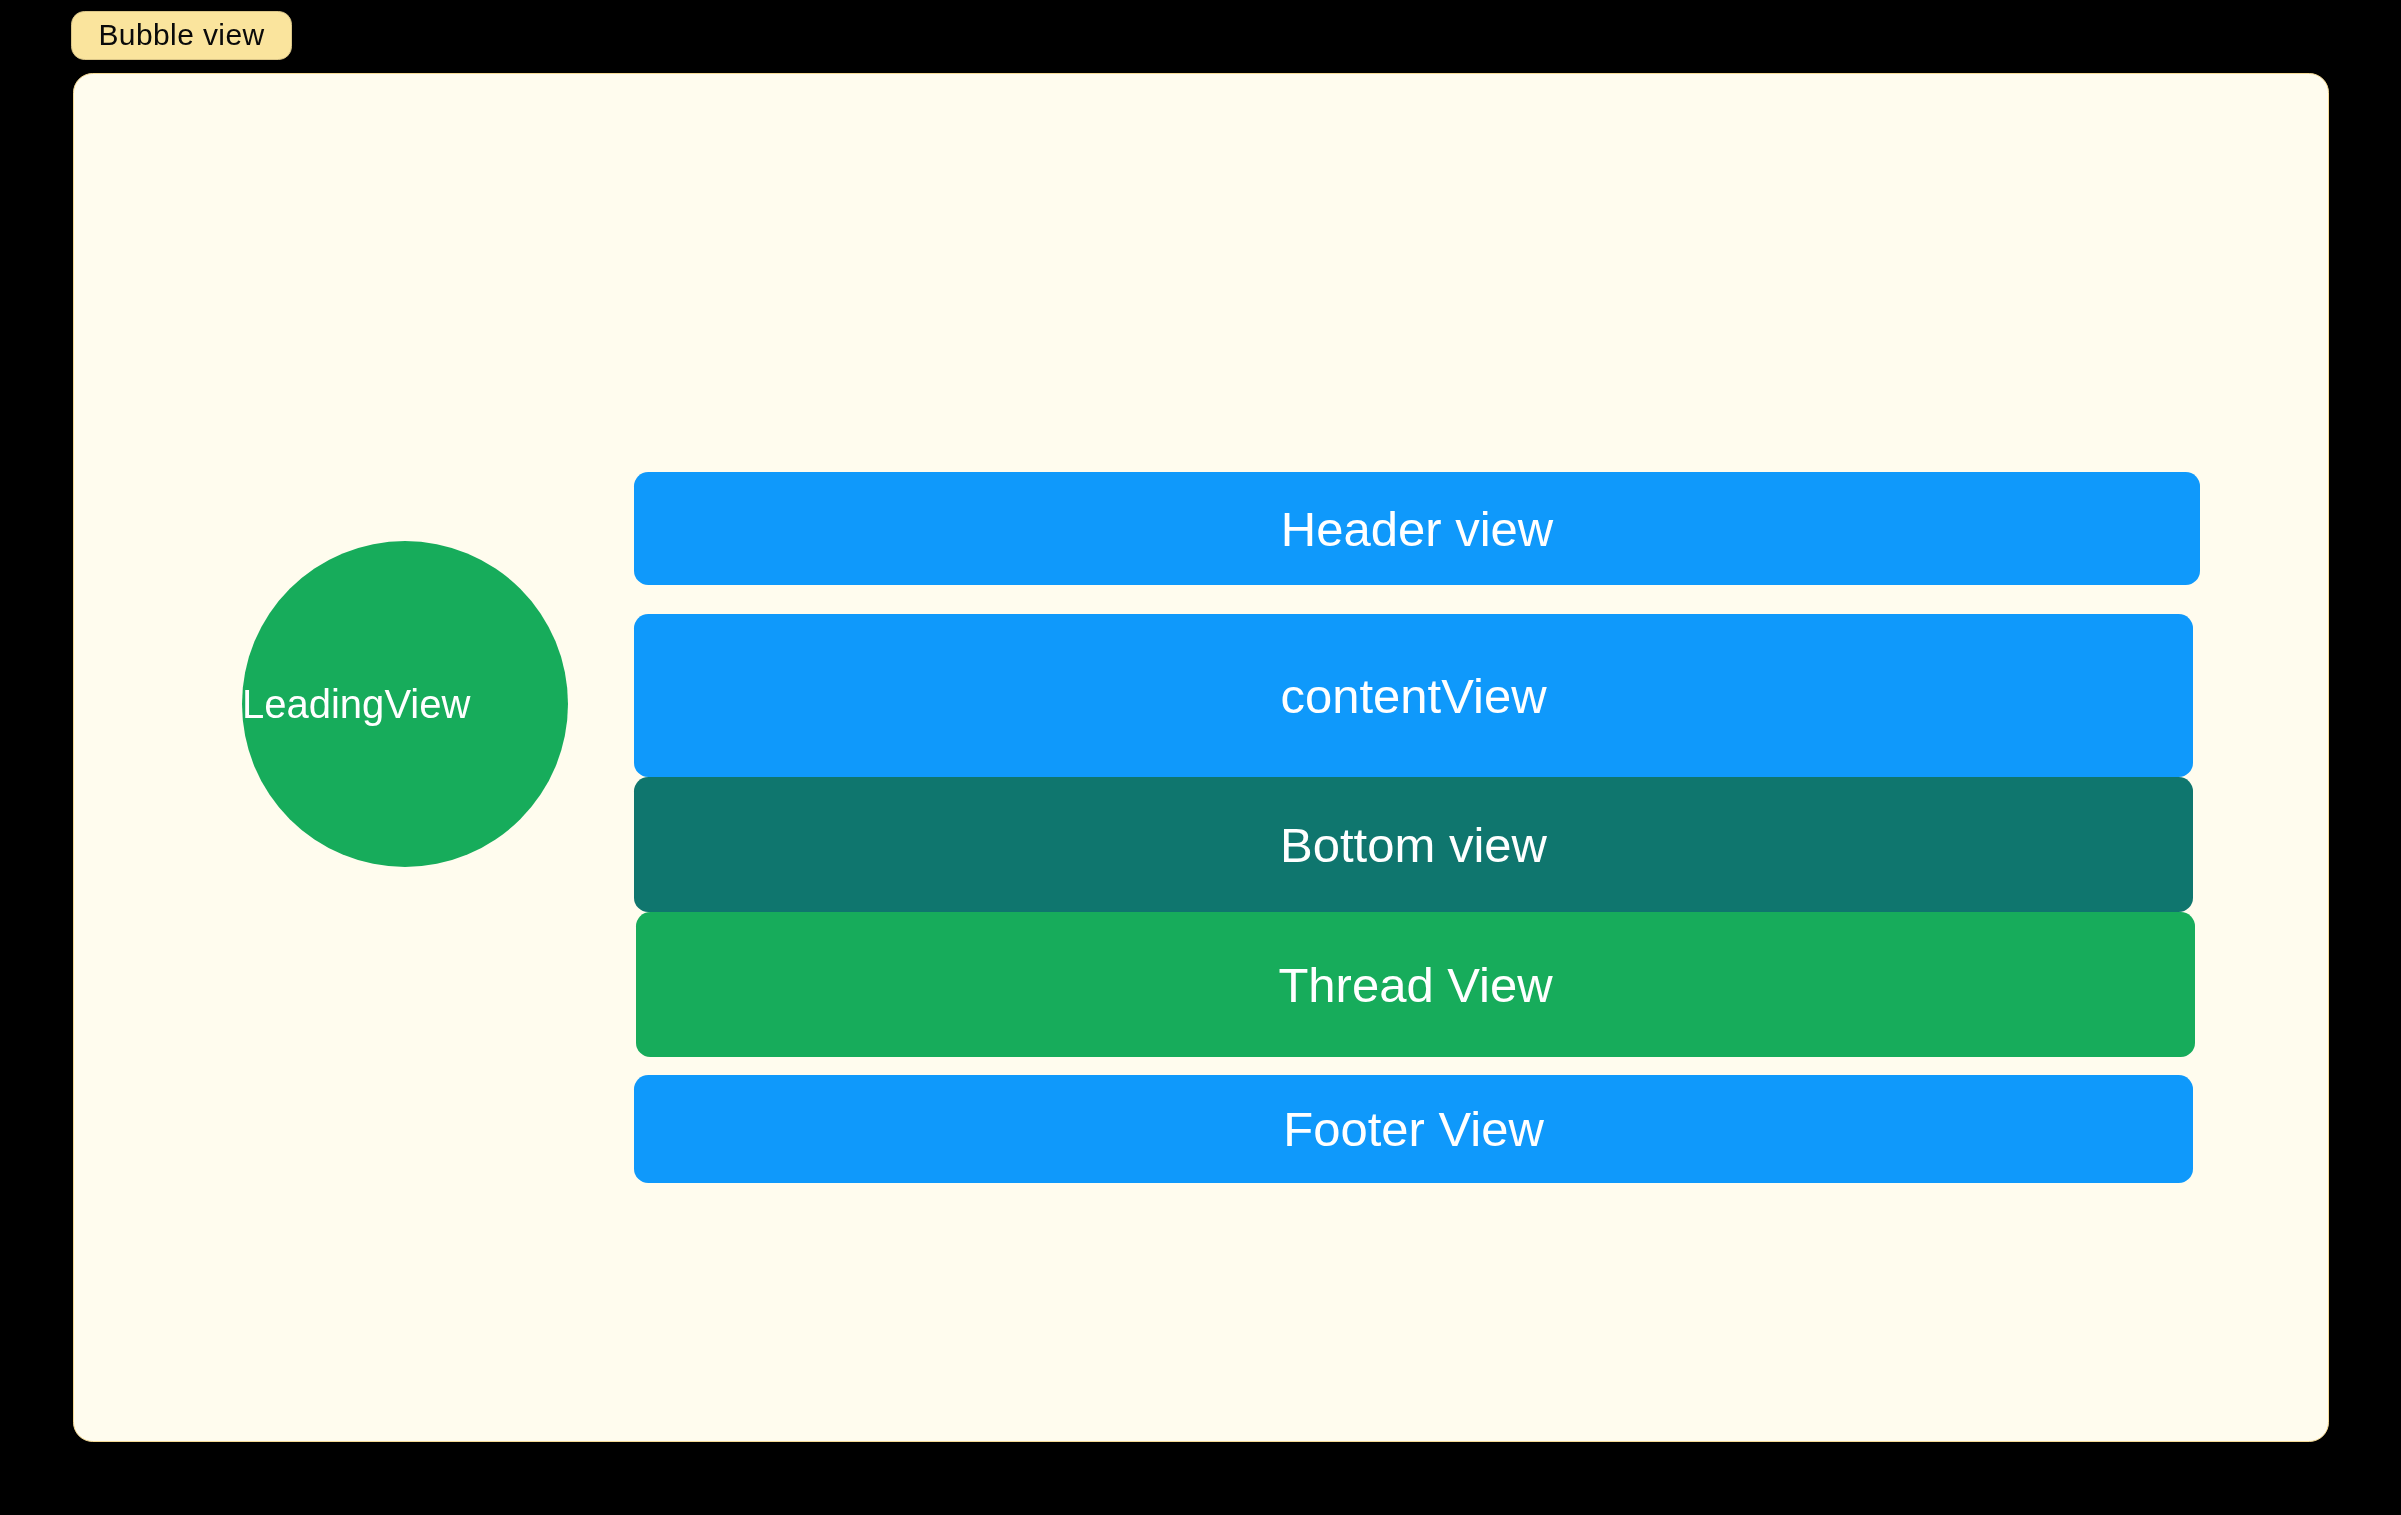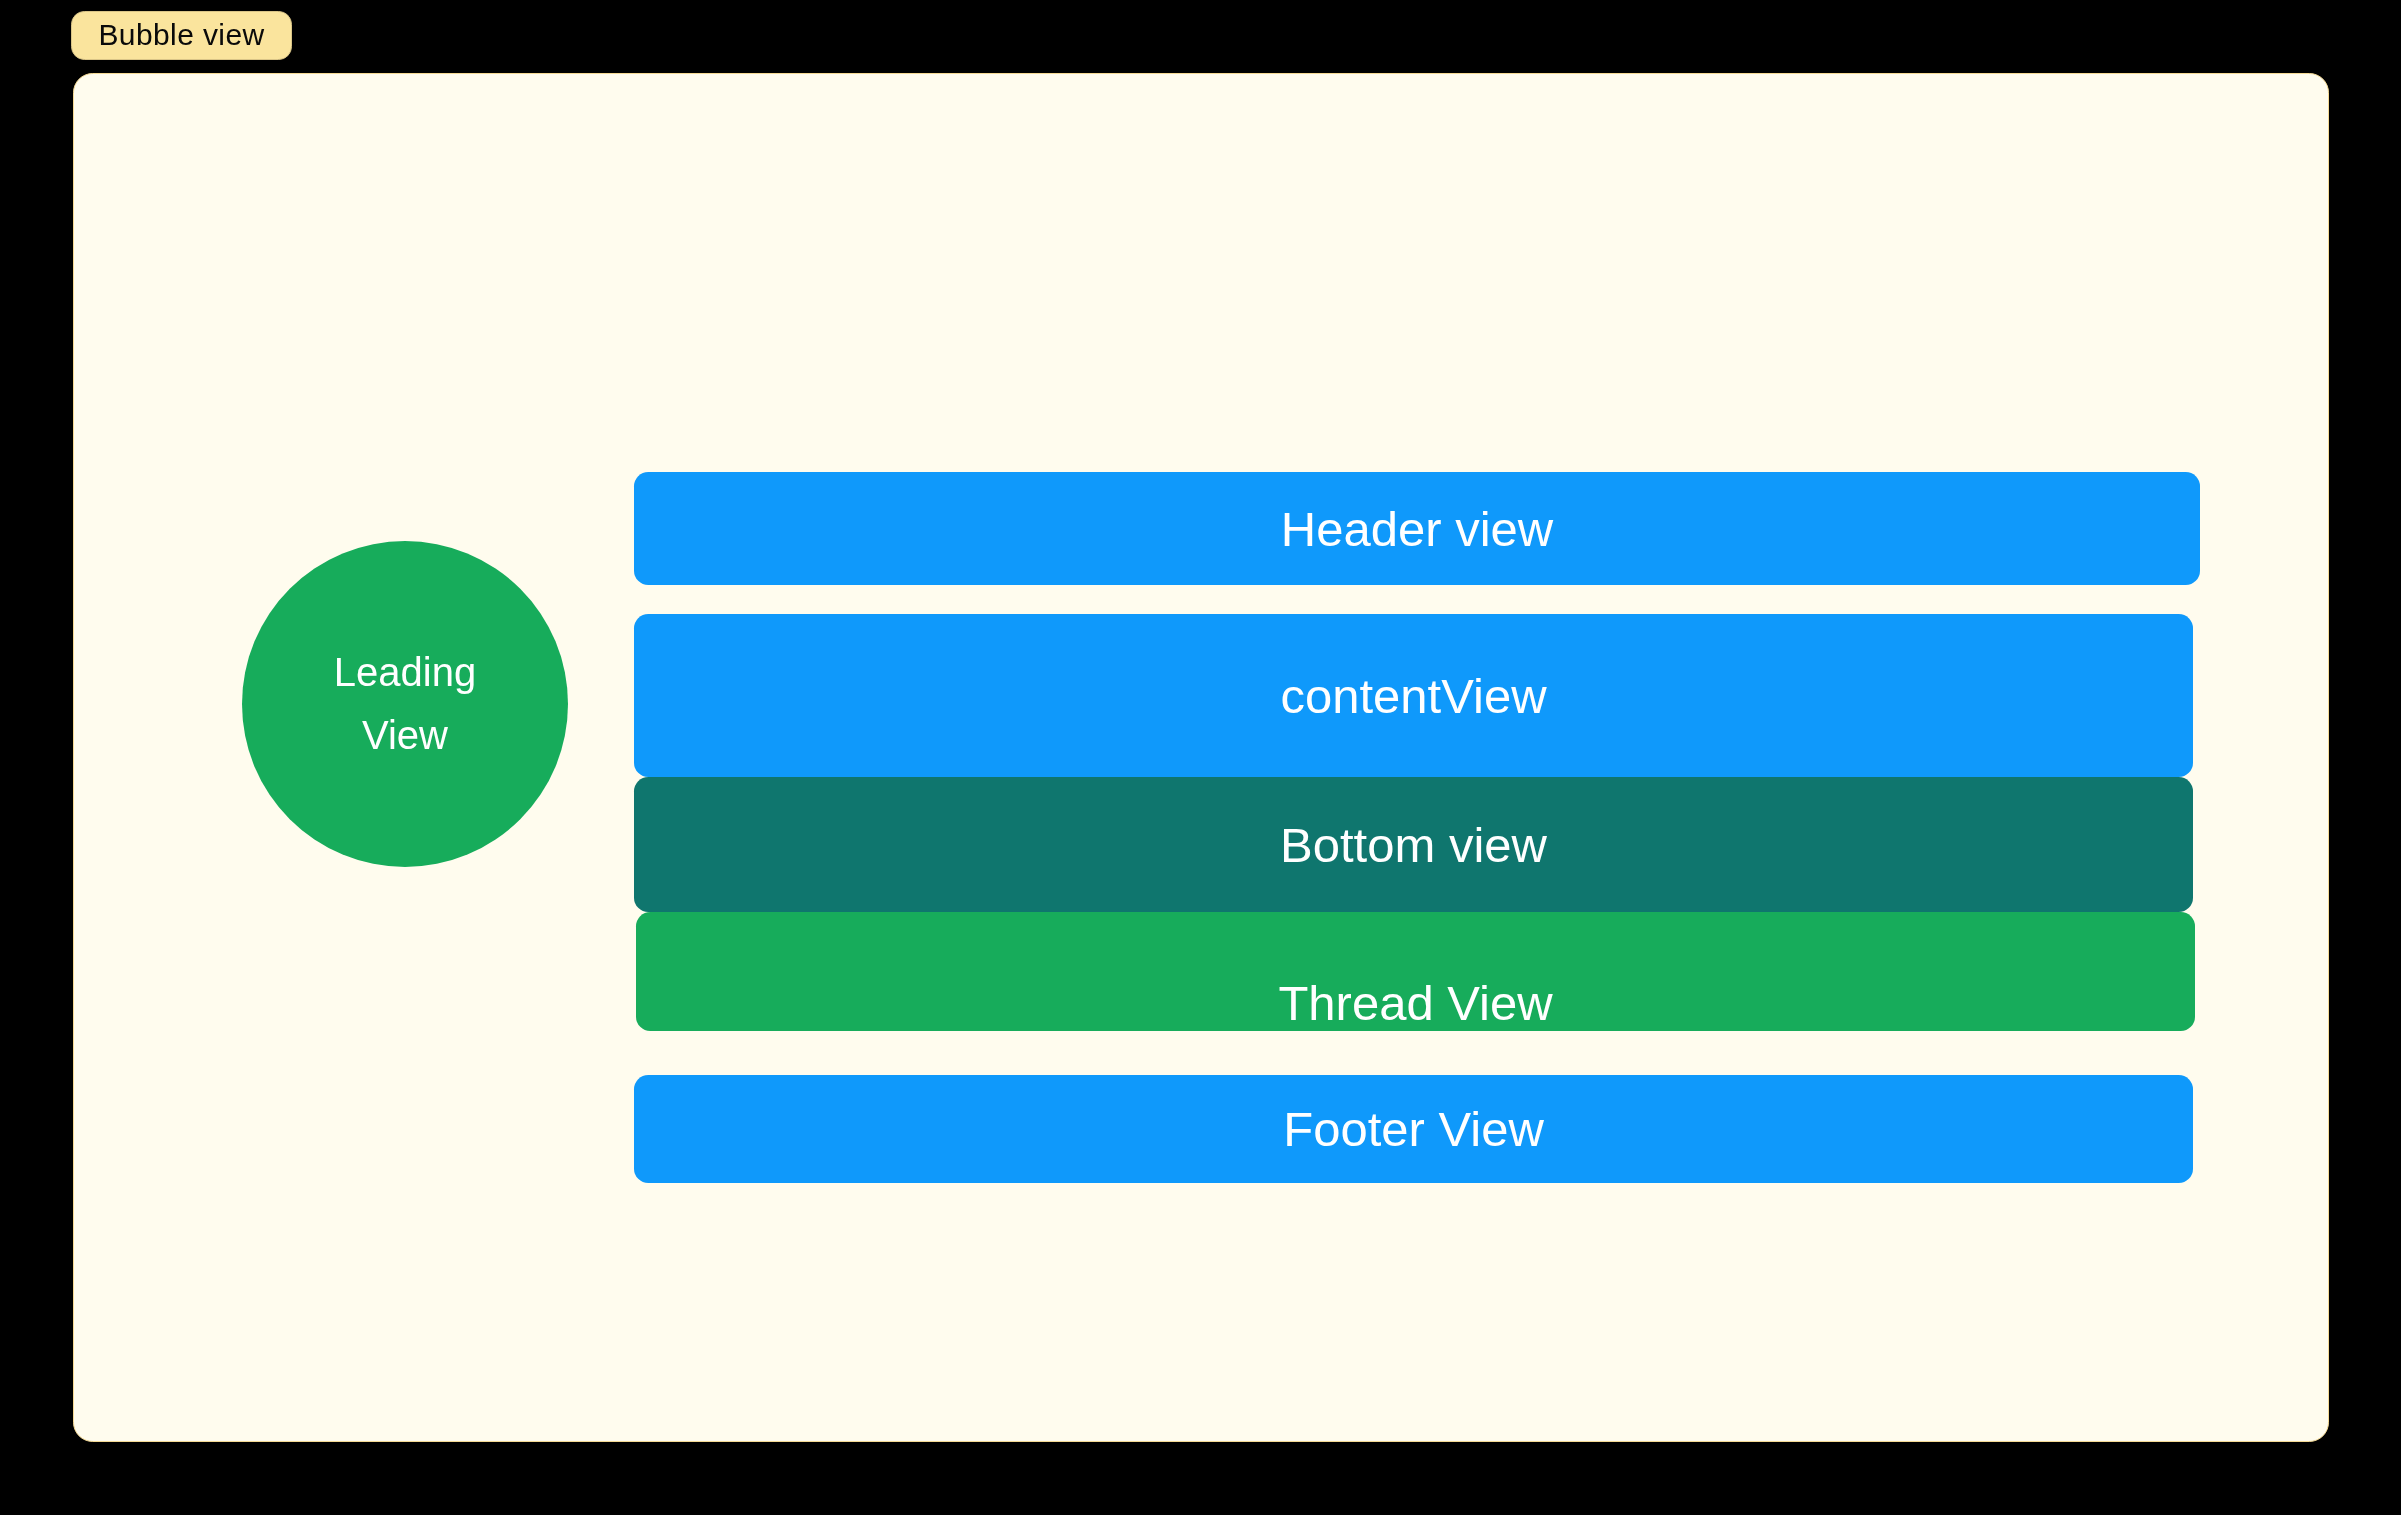--- a/index.html
+++ b/index.html
@@ -47,43 +47,42 @@
   }
   .circle {
     position: absolute;
     left: 168px;
     top: 467px;
     width: 326px;
     height: 326px;
     border-radius: 50%;
     background: #17AC5B;
     display: flex;
-    flex-direction: column;
     align-items: center;
-    justify-content: center;
+    justify-content: flex-start;
     color: #FFFFFF;
     font-size: 40px;
     line-height: 63px;
     text-align: center;
   }
   .bar {
     position: absolute;
     box-sizing: border-box;
     display: flex;
     align-items: center;
     justify-content: center;
     color: #FFFFFF;
     font-size: 49px;
     border-radius: 14.3px;
     background: #0F99FB;
   }
   .bar-header  { left: 560px; top: 398px;  width: 1566px; height: 113px; }
   .bar-content { left: 560px; top: 540px;  width: 1559px; height: 163px; }
   .bar-bottom  { left: 560px; top: 703px;  width: 1559px; height: 135px; }
-  .bar-thread  { left: 562px; top: 838px;  width: 1559px; height: 119px; background: #17AC5B; align-items: flex-end; }
+  .bar-thread  { left: 562px; top: 838px;  width: 1559px; height: 145px; background: #17AC5B; }
   .bar-footer  { left: 560px; top: 1001px; width: 1559px; height: 108px; }
   .label { pointer-events: none; }
 </style>
 </head>
 <body>
 
 <div id="canvas">
 
   <div class="tag" style="background: rgb(250, 228, 157);">
     <span class="label">Bubble view</span>

